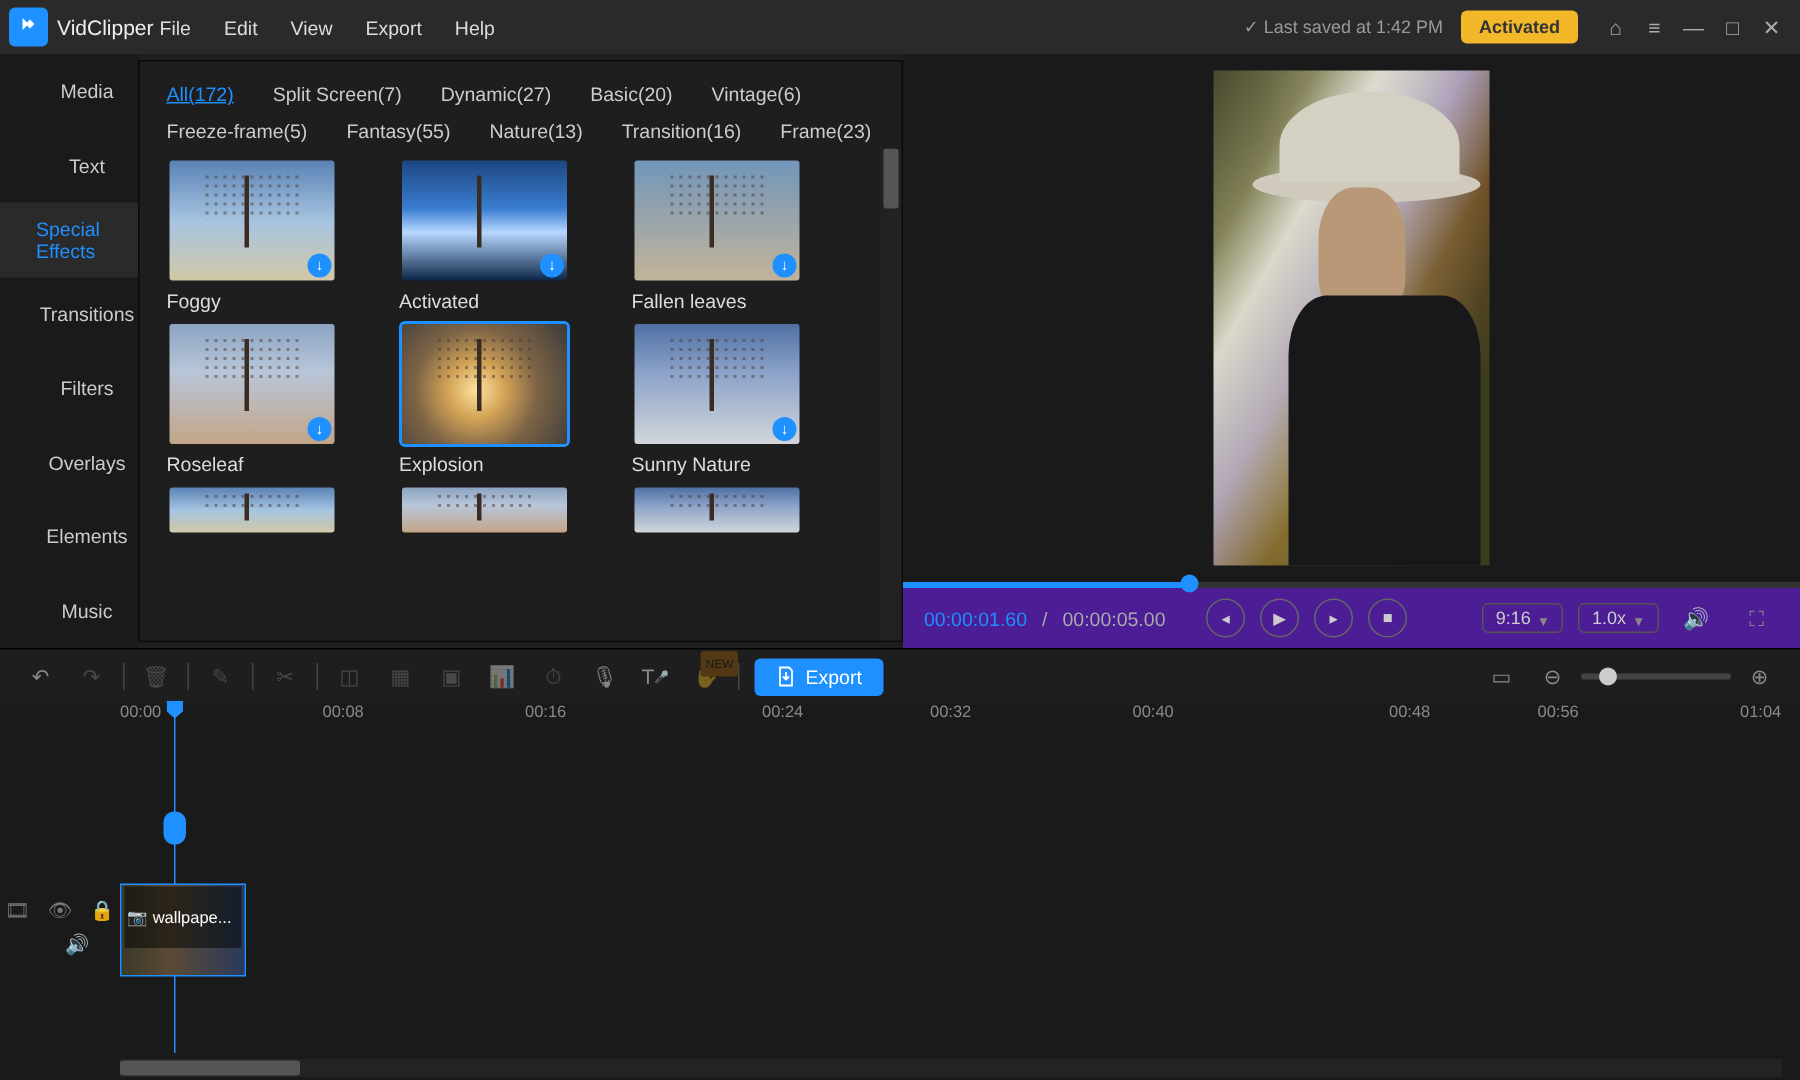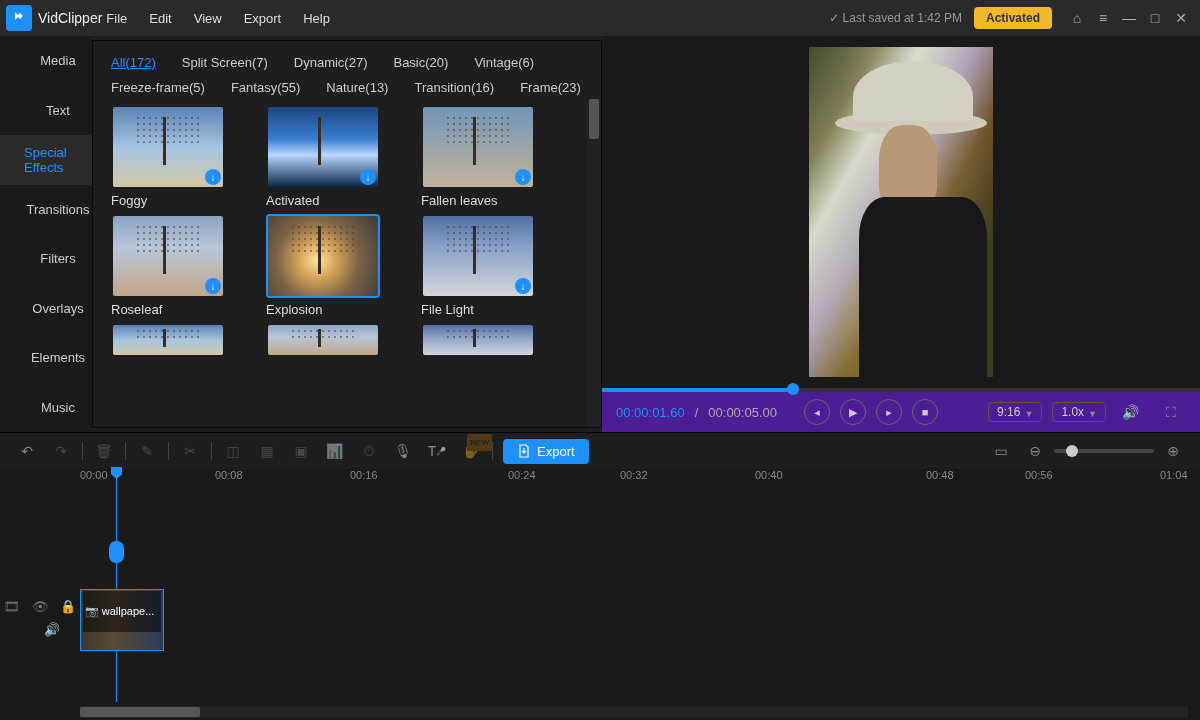--- a/index.html
+++ b/index.html
@@ -171,21 +171,21 @@
             <div class="thumb-label">Roseleaf</div>
           </div>
           <div class="thumb-item">
             <div class="thumb explode trunk branches selected"></div>
             <div class="thumb-label">Explosion</div>
           </div>
           <div class="thumb-item">
             <div class="thumb sunny trunk branches">
               <div class="dl-badge">↓</div>
             </div>
-            <div class="thumb-label">File Light</div>
+            <div class="thumb-label">Sunny Nature</div>
           </div>
           <div class="thumb-item">
             <div class="thumb sky1 trunk branches" style="height: 30px;"></div>
           </div>
           <div class="thumb-item">
             <div class="thumb rose trunk branches" style="height: 30px;"></div>
           </div>
           <div class="thumb-item">
             <div class="thumb sunny trunk branches" style="height: 30px;"></div>
           </div>

